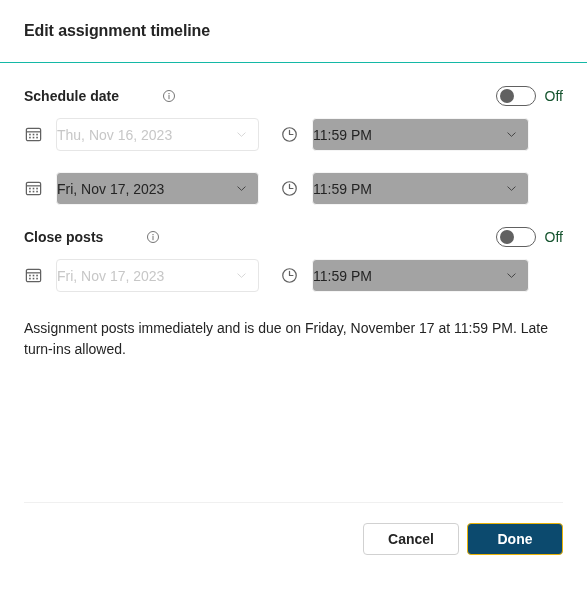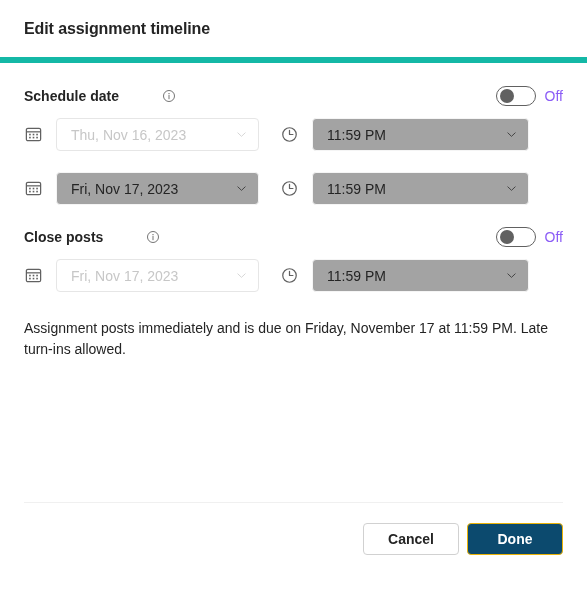--- a/index.html
+++ b/index.html
@@ -20,21 +20,21 @@
     position: relative;
   }
 
   
   .header {
     height: 63px;
     flex: 0 0 63px;
     display: flex;
     align-items: center;
     padding: 0 24px;
-    border-bottom: 6px solid #14b8a6;
+    border-bottom: 1px solid #14b8a6;
   }
   .header-title {
     font-size: 16px;
     font-weight: bold;
     letter-spacing: -0.1px;
     color: #242424;
   }
 
   
   .body {
@@ -84,21 +84,21 @@
   }
   .toggle .knob {
     position: absolute;
     width: 14px; height: 14px;
     border-radius: 50%;
     background: #616161;
     top: 2px; left: 3px;
   }
   .toggle-label {
     font-size: 14px;
-    color: #8b5cf6;
+    color: #14532d;
   }
 
   
   .inputs-row {
     display: flex;
     align-items: center;
   }
   .icon-box {
     width: 32px;
     flex: 0 0 32px;
@@ -106,21 +106,21 @@
     align-items: center;
     justify-content: flex-start;
     color: #616161;
   }
 
   .picker {
     height: 33px;
     border-radius: 4px;
     display: flex;
     align-items: center;
-    padding: 0 10px 0 14px;
+    padding: 0 10px 0 0;
     font-size: 14px;
     cursor: pointer;
     position: relative;
   }
   .picker .value { flex: 1 1 auto; }
   .picker .chev {
     flex: 0 0 auto;
     display: flex;
     align-items: center;
     margin-left: 8px;

